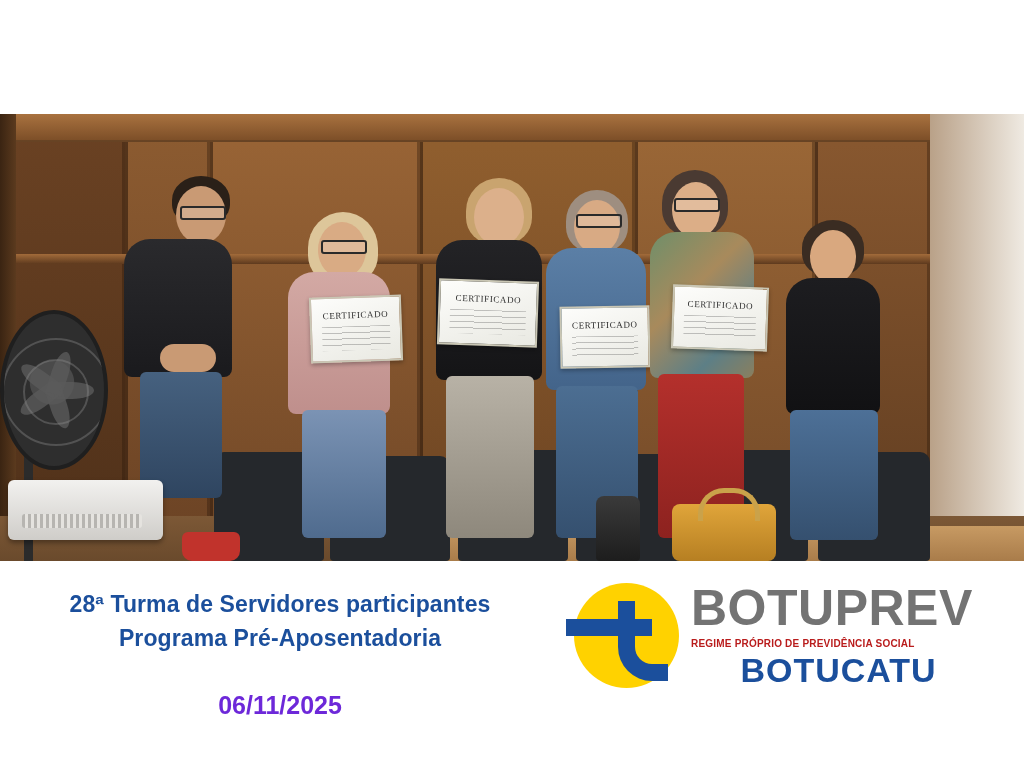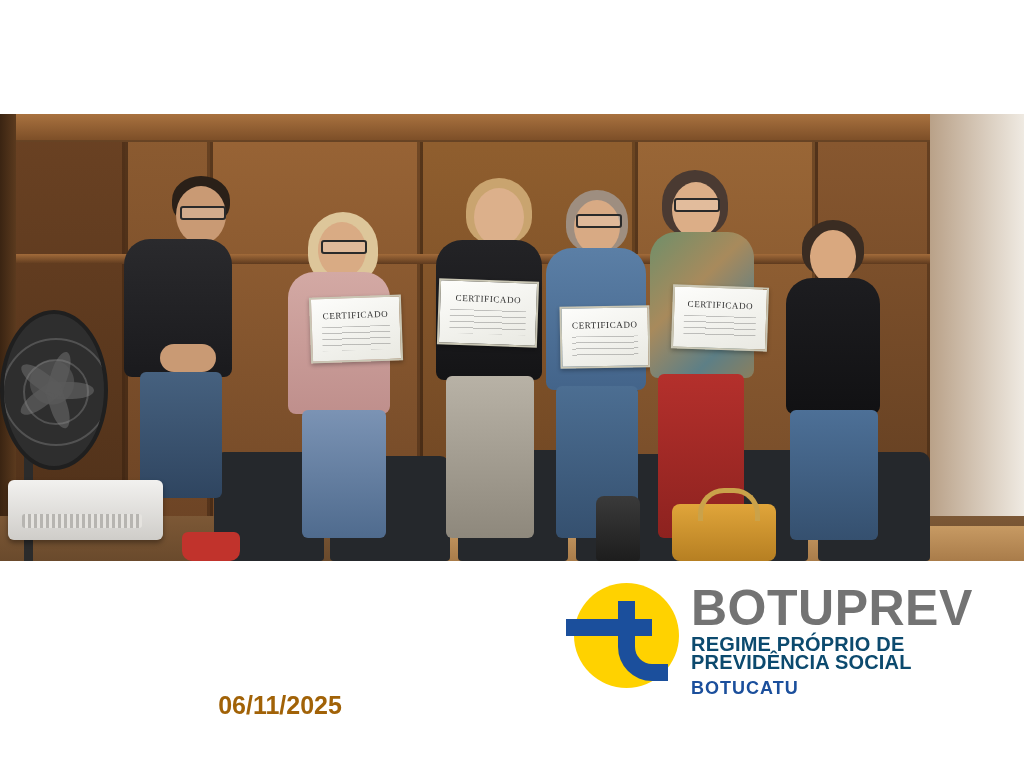--- a/index.html
+++ b/index.html
@@ -204,21 +204,21 @@
     font-size: 23px;
     line-height: 34px;
     letter-spacing: .1px;
   }
   .caption-date {
     position: absolute;
     left: 0;
     top: 130px;
     width: 560px;
     text-align: center;
-    color: #a16207;
+    color: #6d28d9;
     font-weight: bold;
     font-size: 25px;
   }
 
   
   .logo { position: absolute; left: 566px; top: 20px; width: 420px; height: 120px; }
   .logo-mark { position: absolute; left: 0; top: 2px; width: 113px; height: 113px; }
   .logo-circle {
     position: absolute; left: 8px; top: 0; width: 105px; height: 105px;
     background: #ffd200; border-radius: 50%;
@@ -240,32 +240,32 @@
   }
   .logo-text { position: absolute; left: 125px; top: 0; width: 295px; }
   .logo-name {
     color: #737373;
     font-weight: bold;
     font-size: 50px;
     letter-spacing: .5px;
     line-height: 54px;
   }
   .logo-sub {
-    color: #0c4a6e;
-    font-weight: bold;
-    font-size: 20px;
+    color: #b91c1c;
+    font-weight: bold;
+    font-size: 10px;
     letter-spacing: .2px;
     line-height: 18px;
   }
   .logo-city {
     color: #1b4f9c;
     font-weight: bold;
-    font-size: 18px;
+    font-size: 34px;
     letter-spacing: 1px;
-    text-align: left;
+    text-align: center;
     line-height: 30px;
     margin-top: 2px;
   }
 </style>
 </head>
 <body>
 
 <div class="slide">
 
   <div class="photo">
@@ -363,20 +363,24 @@
       <div class="legs" style="left:790px;top:296px;width:88px;height:130px;background:linear-gradient(180deg,#4a6party,#3a577a);background:linear-gradient(180deg,#4d7097,#35506f);"></div>
     </div>
 
     <div class="projector"></div>
     <div class="red-cup"></div>
     <div class="thermos"></div>
     <div class="bag"></div>
   </div>
 
   <div class="caption">
+    <div class="caption-text">
+      <div>28ª Turma de Servidores participantes</div>
+      <div>Programa Pré-Aposentadoria</div>
+    </div>
     <div class="caption-date">06/11/2025</div>
 
     <div class="logo">
       <div class="logo-mark">
         <div class="logo-circle"></div>
         <div class="logo-bar-h"></div>
         <div class="logo-stem"></div>
         <div class="logo-hook"></div>
       </div>
       <div class="logo-text">

